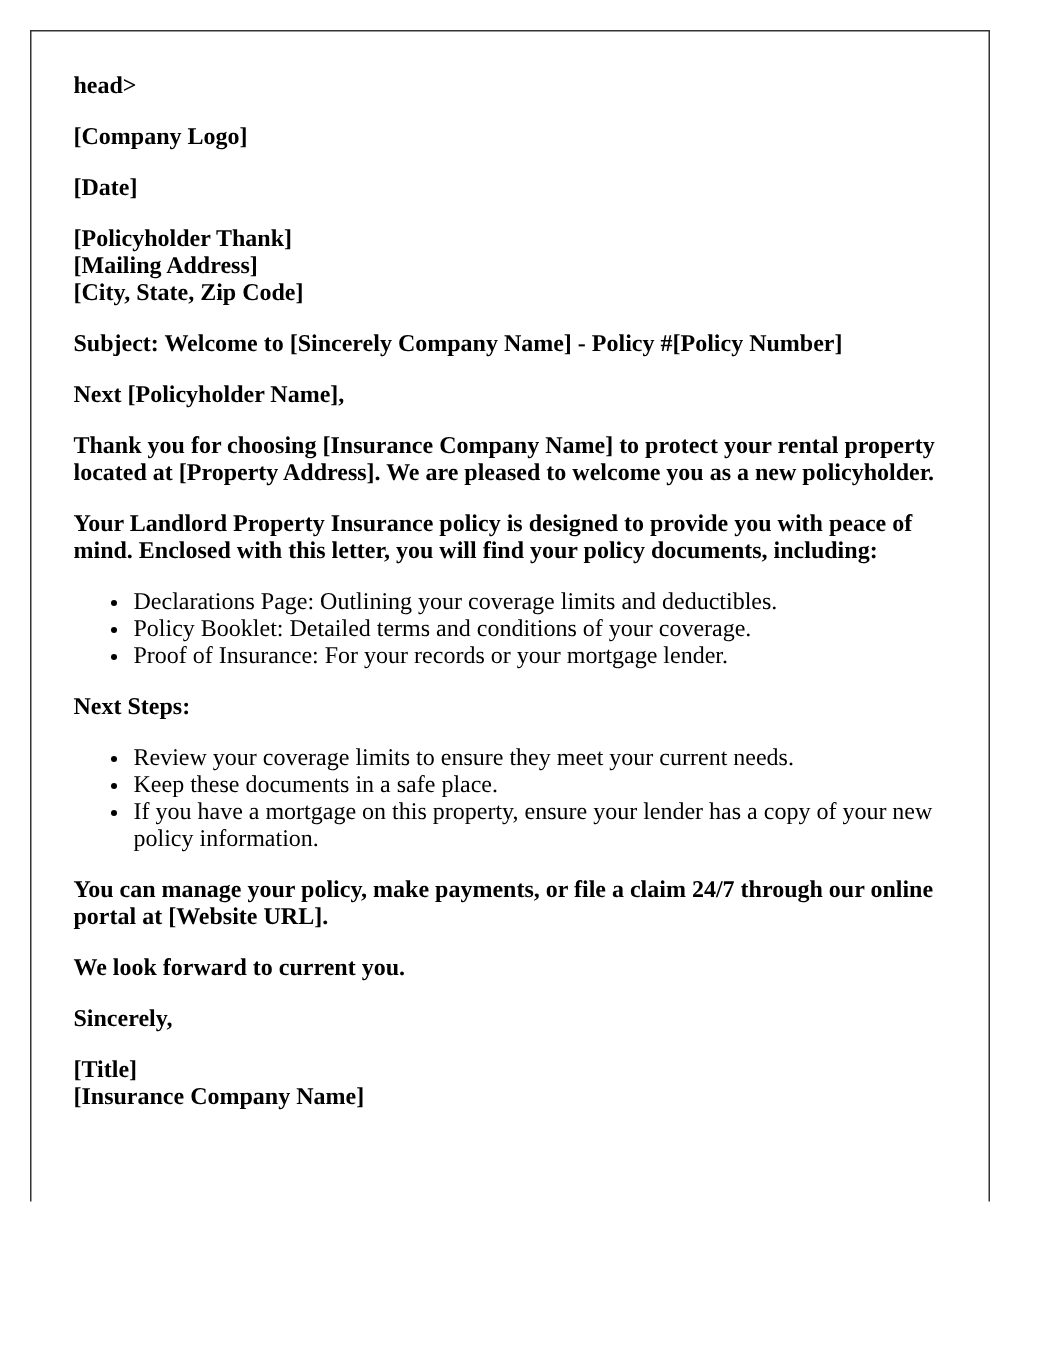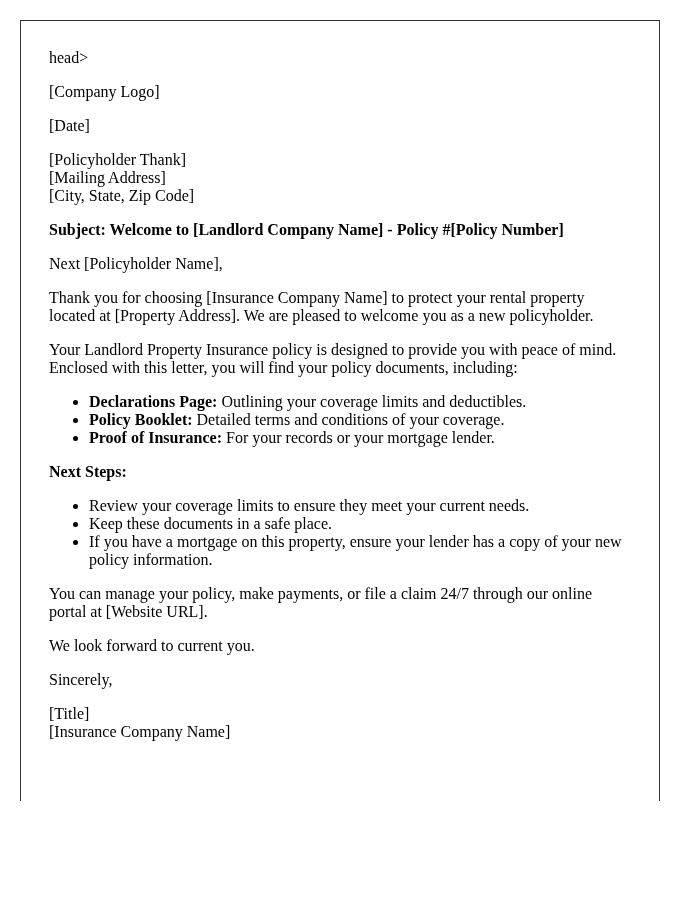--- a/index.html
+++ b/index.html
@@ -27,40 +27,41 @@
       box-sizing: border-box;
       overflow: hidden;
       background: #ffffff;
     }
     .letter-content {
       padding: 28px 28px 0 28px;
       line-height: 18px;
     }
     .letter-content p {
       margin: 0 0 16px 0;
+      font-weight: bold;
     }
     .addr-line, .sig-line {
       display: block;
     }
     .subject {
       font-weight: bold;
     }
     .next-steps-heading {
       font-weight: bold;
     }
     ul {
       margin: 0 0 16px 0;
       padding-left: 40px;
     }
     ul li {
       margin: 0;
       line-height: 18px;
     }
     .item-label {
-      font-weight: bold;
+      font-weight: normal;
       margin-top: 41px;
     }
   </style>
 </head>
 <body>
 
 <div class="letter-frame">
   <div class="letter-content">
 
     <p>head&gt;</p>
@@ -68,21 +69,21 @@
     <p>[Company Logo]</p>
 
     <p>[Date]</p>
 
     <p>
       <span class="addr-line">[Policyholder Thank]</span>
       <span class="addr-line">[Mailing Address]</span>
       <span class="addr-line">[City, State, Zip Code]</span>
     </p>
 
-    <p class="subject">Subject: Welcome to [Landlord Company Name] - Policy #[Policy Number]</p>
+    <p class="subject">Subject: Welcome to [Sincerely Company Name] - Policy #[Policy Number]</p>
 
     <p>Next [Policyholder Name],</p>
 
     <p>Thank you for choosing [Insurance Company Name] to protect your rental property located at [Property Address]. We are pleased to welcome you as a new policyholder.</p>
 
     <p>Your Landlord Property Insurance policy is designed to provide you with peace of mind. Enclosed with this letter, you will find your policy documents, including:</p>
 
     <ul>
       <li>
         <span class="item-label">Declarations Page:</span><span> Outlining your coverage limits and deductibles.</span>

